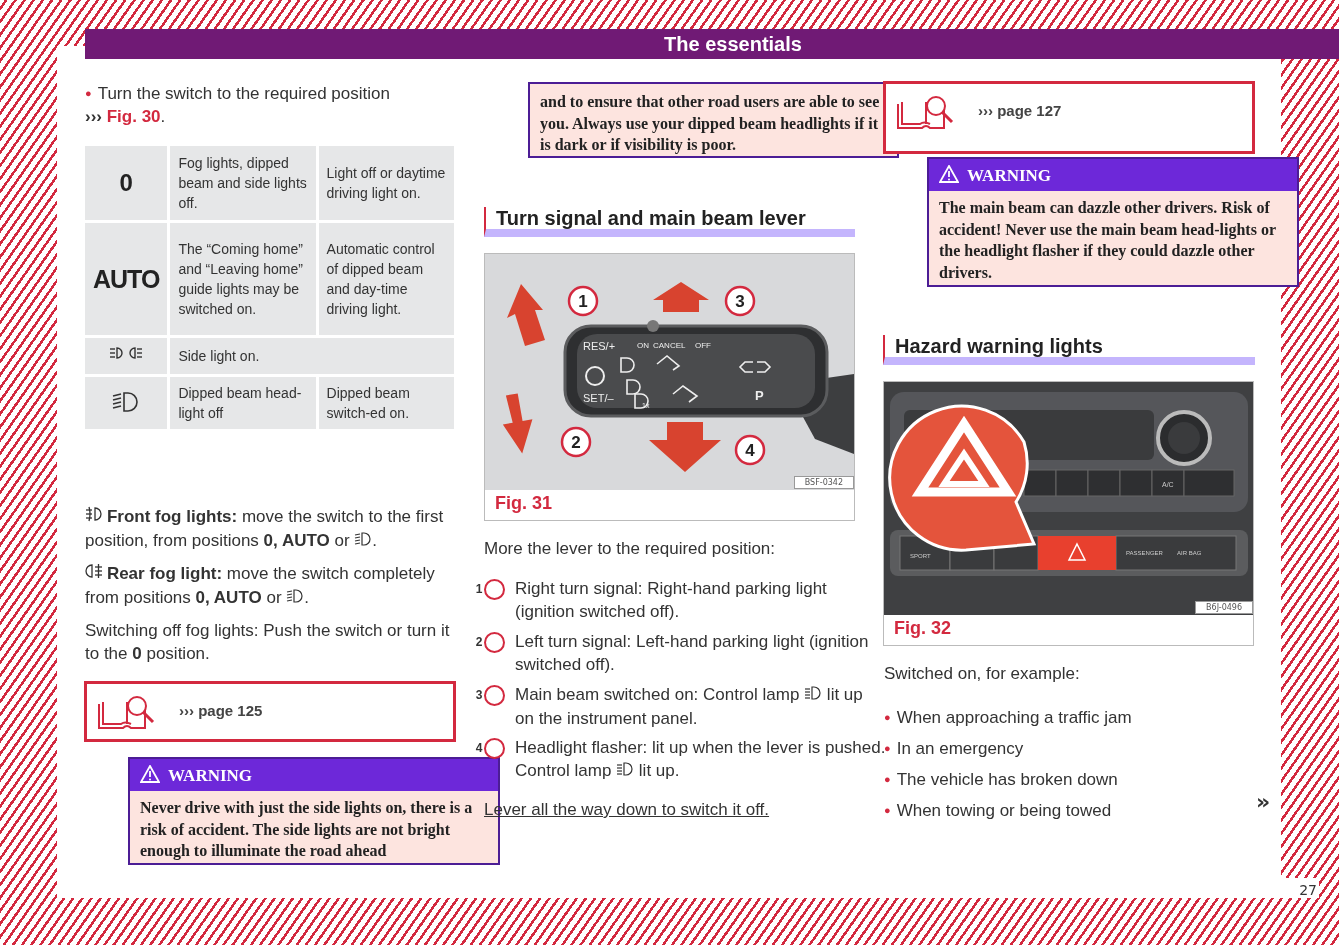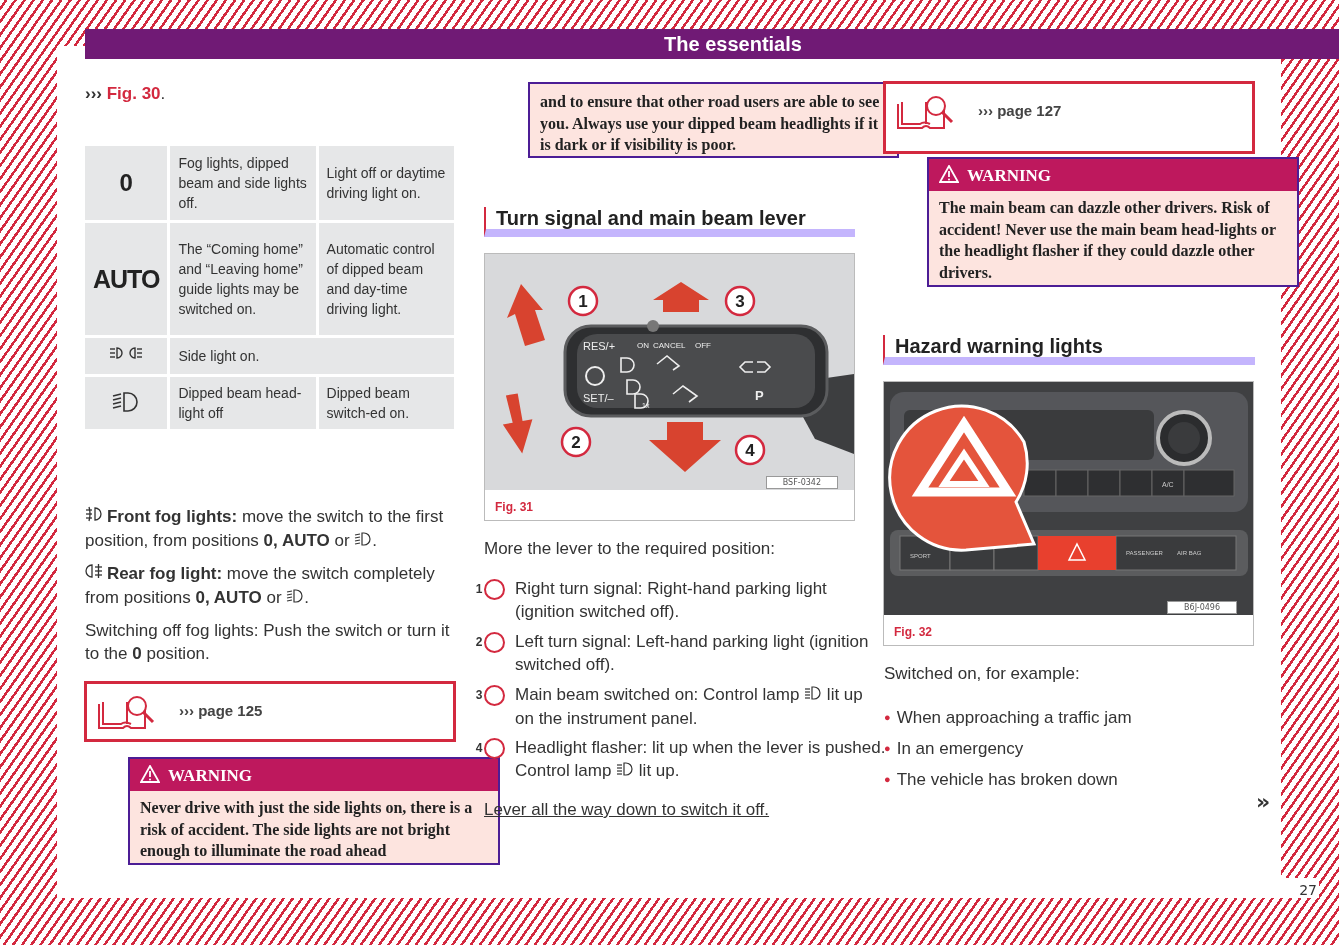--- a/index.html
+++ b/index.html
@@ -33,50 +33,51 @@
     table.sym th { background: #58595b; color: #fff; font-size: 17px; text-align: left; padding: 6px 8px; line-height: 22px; vertical-align: top; font-weight: bold; }
     table.sym th.c { text-align: center; }
     table.sym td { background: #e6e7e8; font-size: 14px; line-height: 20px; padding: 6px 8px; color: #333; vertical-align: middle; }
     table.sym td.symcell { text-align: center; font-weight: bold; font-size: 24px; color: #222; }
 
     
     .ref-box { position: absolute; border: 3px solid #d3293f; background: #fff; box-sizing: border-box; }
     .ref-box .book { position: absolute; left: 10px; top: 10px; }
     .ref-box .ref-text { position: absolute; left: 92px; top: 18px; font-size: 15px; font-weight: bold; color: #444; font-family: "Liberation Sans", sans-serif; }
     .warn-box { position: absolute; border: 2px solid #4c1d95; background: #fde4df; box-sizing: border-box; font-family: Liberation Serif, serif; margin-left: 44px; }
-    .warn-head { background: #be185d; color: #fff; font-weight: bold; font-size: 17px; height: 32px; line-height: 34px; padding-left: 10px; }
+    .warn-head { background: #6d28d9; color: #fff; font-weight: bold; font-size: 17px; height: 32px; line-height: 34px; padding-left: 10px; }
     .warn-head .tri { display: inline-block; margin-right: 8px; vertical-align: -2px; }
     .warn-body { font-weight: bold; font-size: 16px; line-height: 21.5px; padding: 6px 10px 4px 10px; color: #222; }
 
     .section-title {
       position: absolute; font-size: 20px; font-weight: bold; color: #222;
       border-left: 2px solid #d3293f; border-bottom: 8px solid #c4b5fd;
       padding: 0 0 4px 10px; box-sizing: border-box; font-family: "Liberation Sans", sans-serif;
     }
     .figure { position: absolute; border: 1px solid #bbb; background: #fff; box-sizing: border-box; }
     .figure .img { position: absolute; left: 0; top: 0; right: 0; overflow: hidden; }
-    .figure .cap { position: absolute; left: 10px; bottom: 6px; color: #d3293f; font-weight: bold; font-size: 12px; font-family: "Liberation Sans", sans-serif; }
-    .figure .code { position: absolute; right: 16px; font-size: 8px; background: #fff; border: 1px solid #999; padding: 1px 16px; color: #555; }
+    .figure .cap { position: absolute; left: 10px; bottom: 6px; color: #d3293f; font-weight: bold; font-size: 18px; font-family: "Liberation Sans", sans-serif; }
+    .figure .code { position: absolute; right: 0; font-size: 8px; background: #fff; border: 1px solid #999; padding: 1px 10px; color: #555; }
 
     .num { display: inline-block; width: 17px; height: 17px; border: 2px solid #d3293f; border-radius: 50%; text-align: center; font-size: 12px; line-height: 17px; font-weight: bold; color: #333; margin-right: 10px; vertical-align: 1px; box-sizing: content-box; }
     .step { position: absolute; font-size: 17px; line-height: 23px; color: #333; padding-left: 31px; text-indent: -31px; font-family: "Liberation Sans", sans-serif; }
     .ico { font-size: 14px; }
     .continue { position: absolute; left: 1256px; top: 789px; font-size: 22px; font-weight: bold; color: #333; }
   </style>
 </head>
 <body>
 
 <div class="page"></div>
 <div class="pagenum-box">27</div>
 
 <div class="header-bar">
   <span>The essentials</span>
 </div>
 
 <div class="body-text" style="position:absolute; left:85px; top:82px; width:370px;">
+  <div class="bullet"><span>Turn the switch to the required position</span></div>
   <div>
     <span class="bold">›››</span>
     <span class="red bold">Fig. 30</span><span>.</span>
   </div>
 </div>
 
 <table class="sym" style="position:absolute; left:82px; top:143px; width:375px;">
   <tbody>
   <tr style="height:74px;">
     <td class="symcell">0</td>
@@ -352,15 +353,16 @@
   <span class="code" style="top:219px;">B6J-0496</span>
   <span class="cap">Fig. 32</span>
 </div>
 
 <div class="body-text" style="position:absolute; left:884px; top:662px; width:372px;">Switched on, for example:</div>
 
 <div class="body-text" style="position:absolute; left:884px; top:702px; width:372px; line-height:30px;">
   <div class="bullet"><span>When approaching a traffic jam</span></div>
   <div class="bullet"><span>In an emergency</span></div>
   <div class="bullet"><span>The vehicle has broken down</span></div>
+  <div class="bullet"><span>When towing or being towed</span></div>
 </div>
 
 <div class="continue">»</div>
 
 </body></html>

